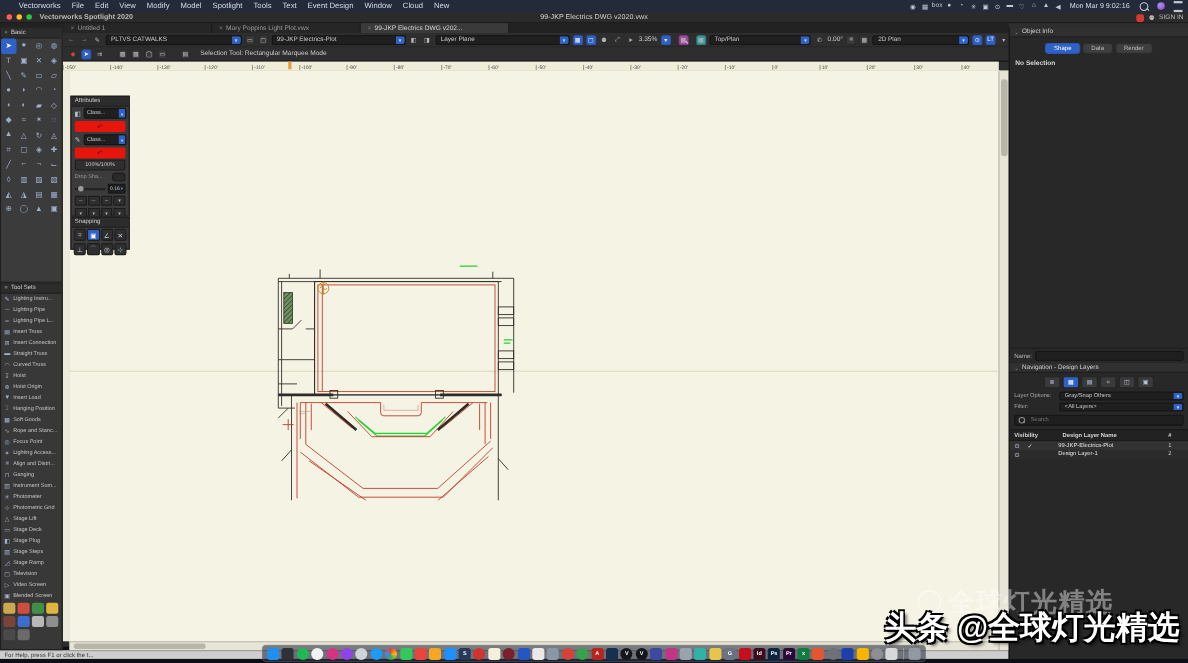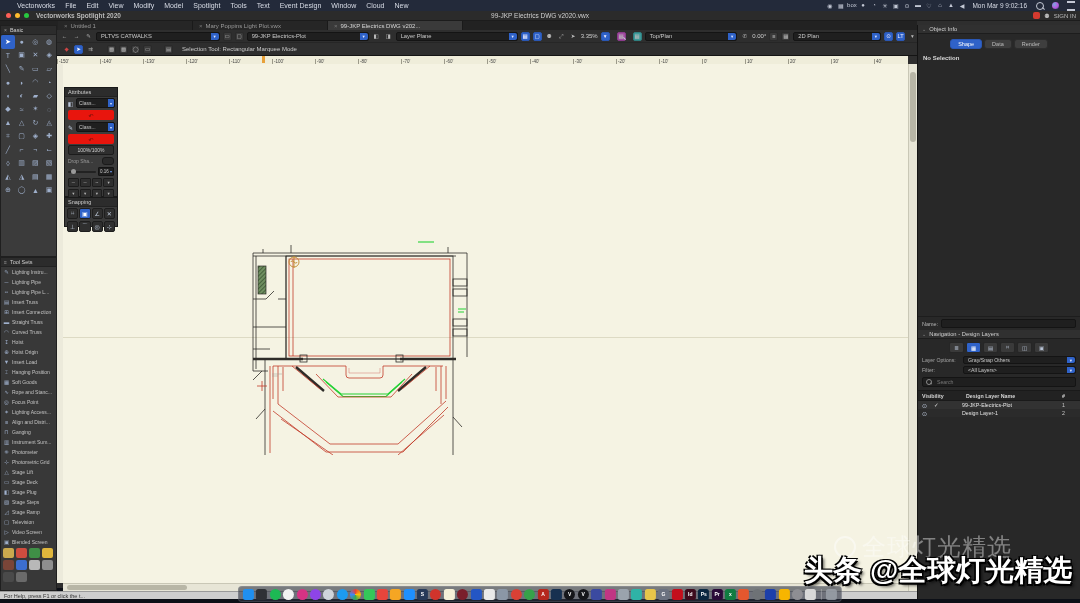--- a/index.html
+++ b/index.html
@@ -155,21 +155,21 @@
   #desktop-strip{left:0;top:588px;width:1080px;height:15px;background:#0c0f16;}
   #dock{left:50%;bottom:1px;transform:translateX(-50%);height:14px;background:rgba(46,52,66,.6);
     border:1px solid rgba(255,255,255,.12);border-radius:4px;display:flex;align-items:center;gap:2.4px;padding:0 4px;z-index:60;}
   .dicon{width:11px;height:11px;border-radius:2.5px;flex:none;display:flex;align-items:center;justify-content:center;
     color:#fff;font-size:5px;font-weight:bold;}
   .dicon.r{border-radius:50%;}
   .dock-sep{width:1px;height:11px;background:rgba(255,255,255,.25);margin:0 2px;flex:none;}
   
   #wm-ghost{left:834px;top:531px;display:flex;align-items:center;gap:6px;z-index:40;color:rgba(255,255,255,.42);}
   #wm-ghost .logo{width:22px;height:22px;border:2px solid rgba(255,255,255,.45);border-radius:50%;box-sizing:border-box;}
-  #wm-ghost .gt{font-size:24px;letter-spacing:1px;font-weight:normal;}
+  #wm-ghost .gt{font-size:24px;letter-spacing:1px;font-weight:bold;}
   #wm-main{left:804px;top:551px;z-index:41;color:#fff;font-size:29px;font-weight:bold;letter-spacing:0px;white-space:nowrap;
     text-shadow:-1.5px -1.5px 0 #000,1.5px -1.5px 0 #000,-1.5px 1.5px 0 #000,1.5px 1.5px 0 #000,3px 3px 3px rgba(0,0,0,.6);}
 </style>
 </head>
 <body>
 
 <div id="menubar" class="abs">
   <span class="apple"></span>
   <span style="display:flex;">
 

